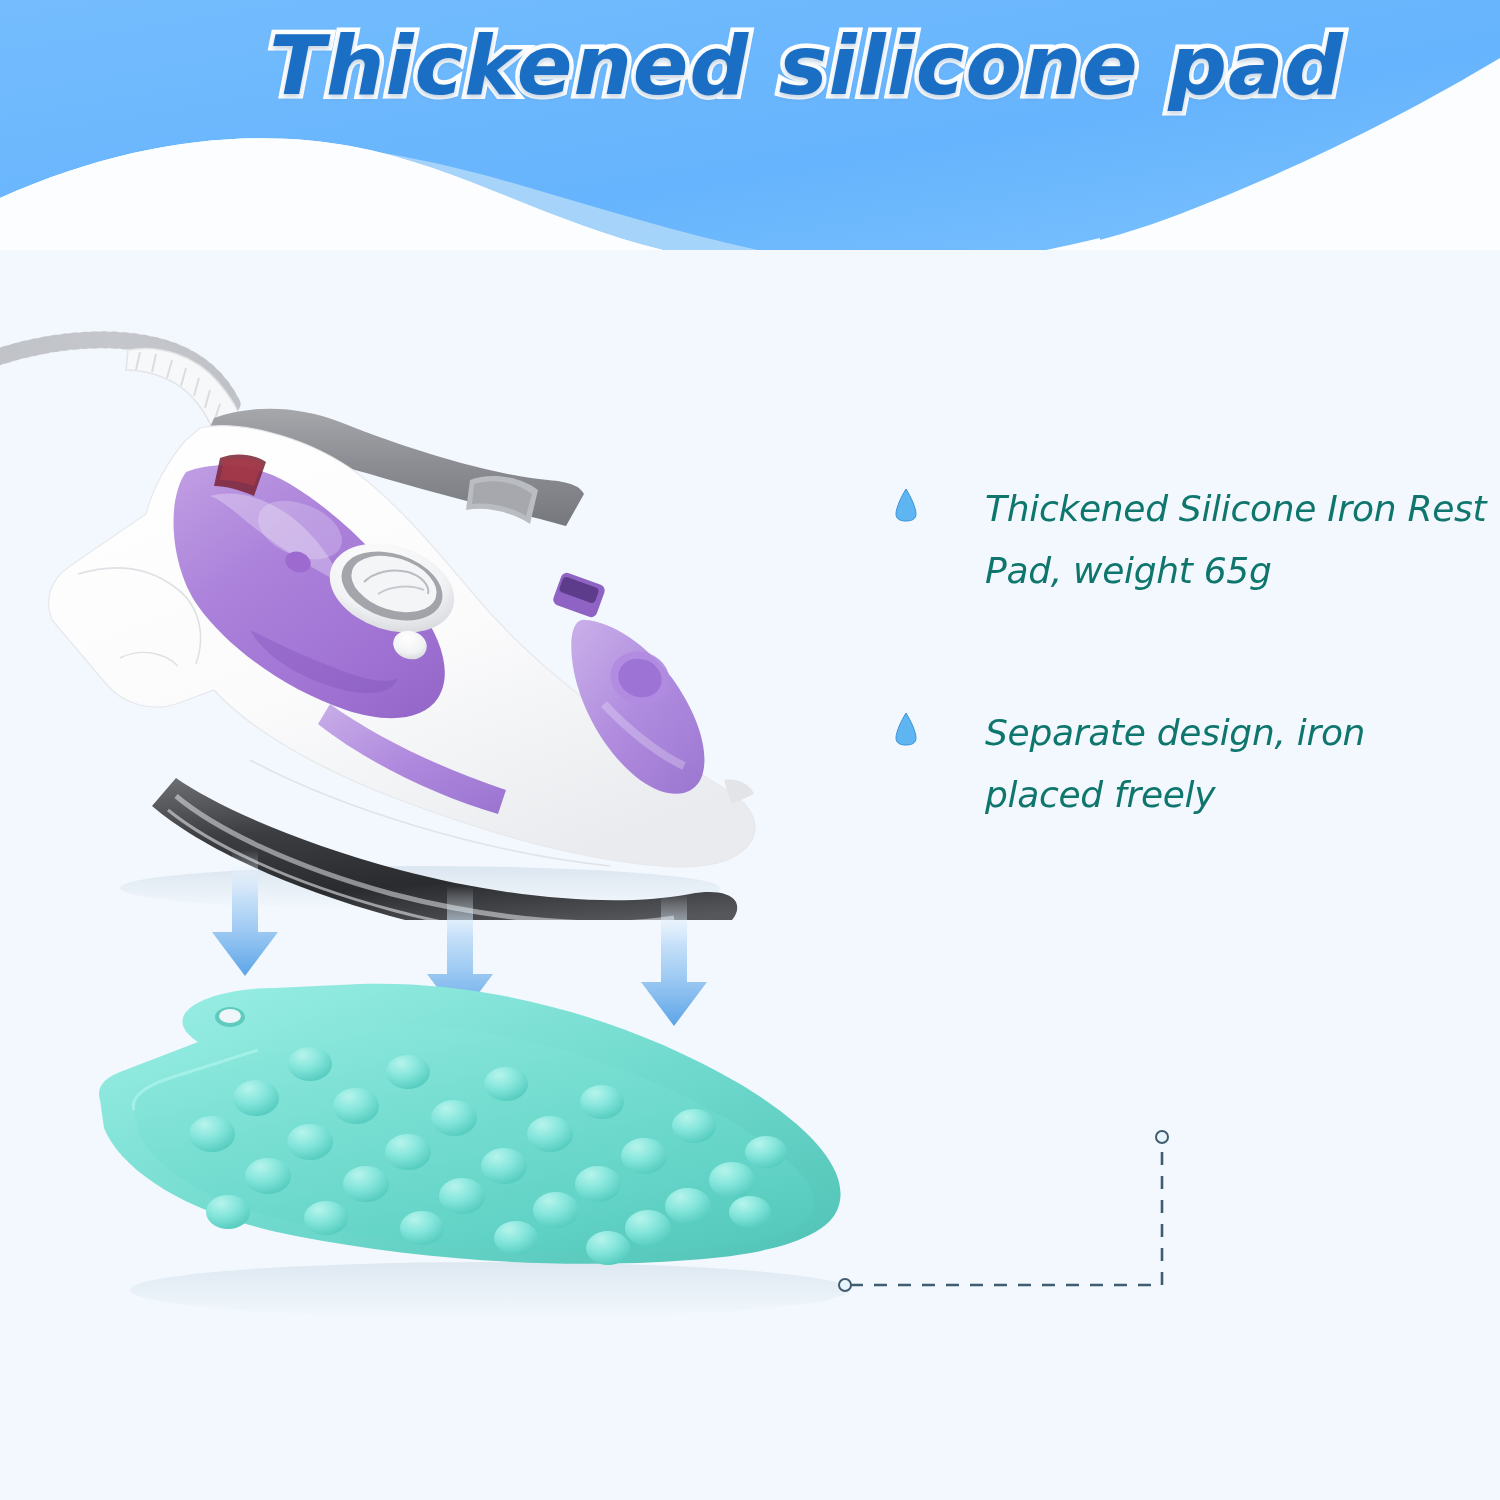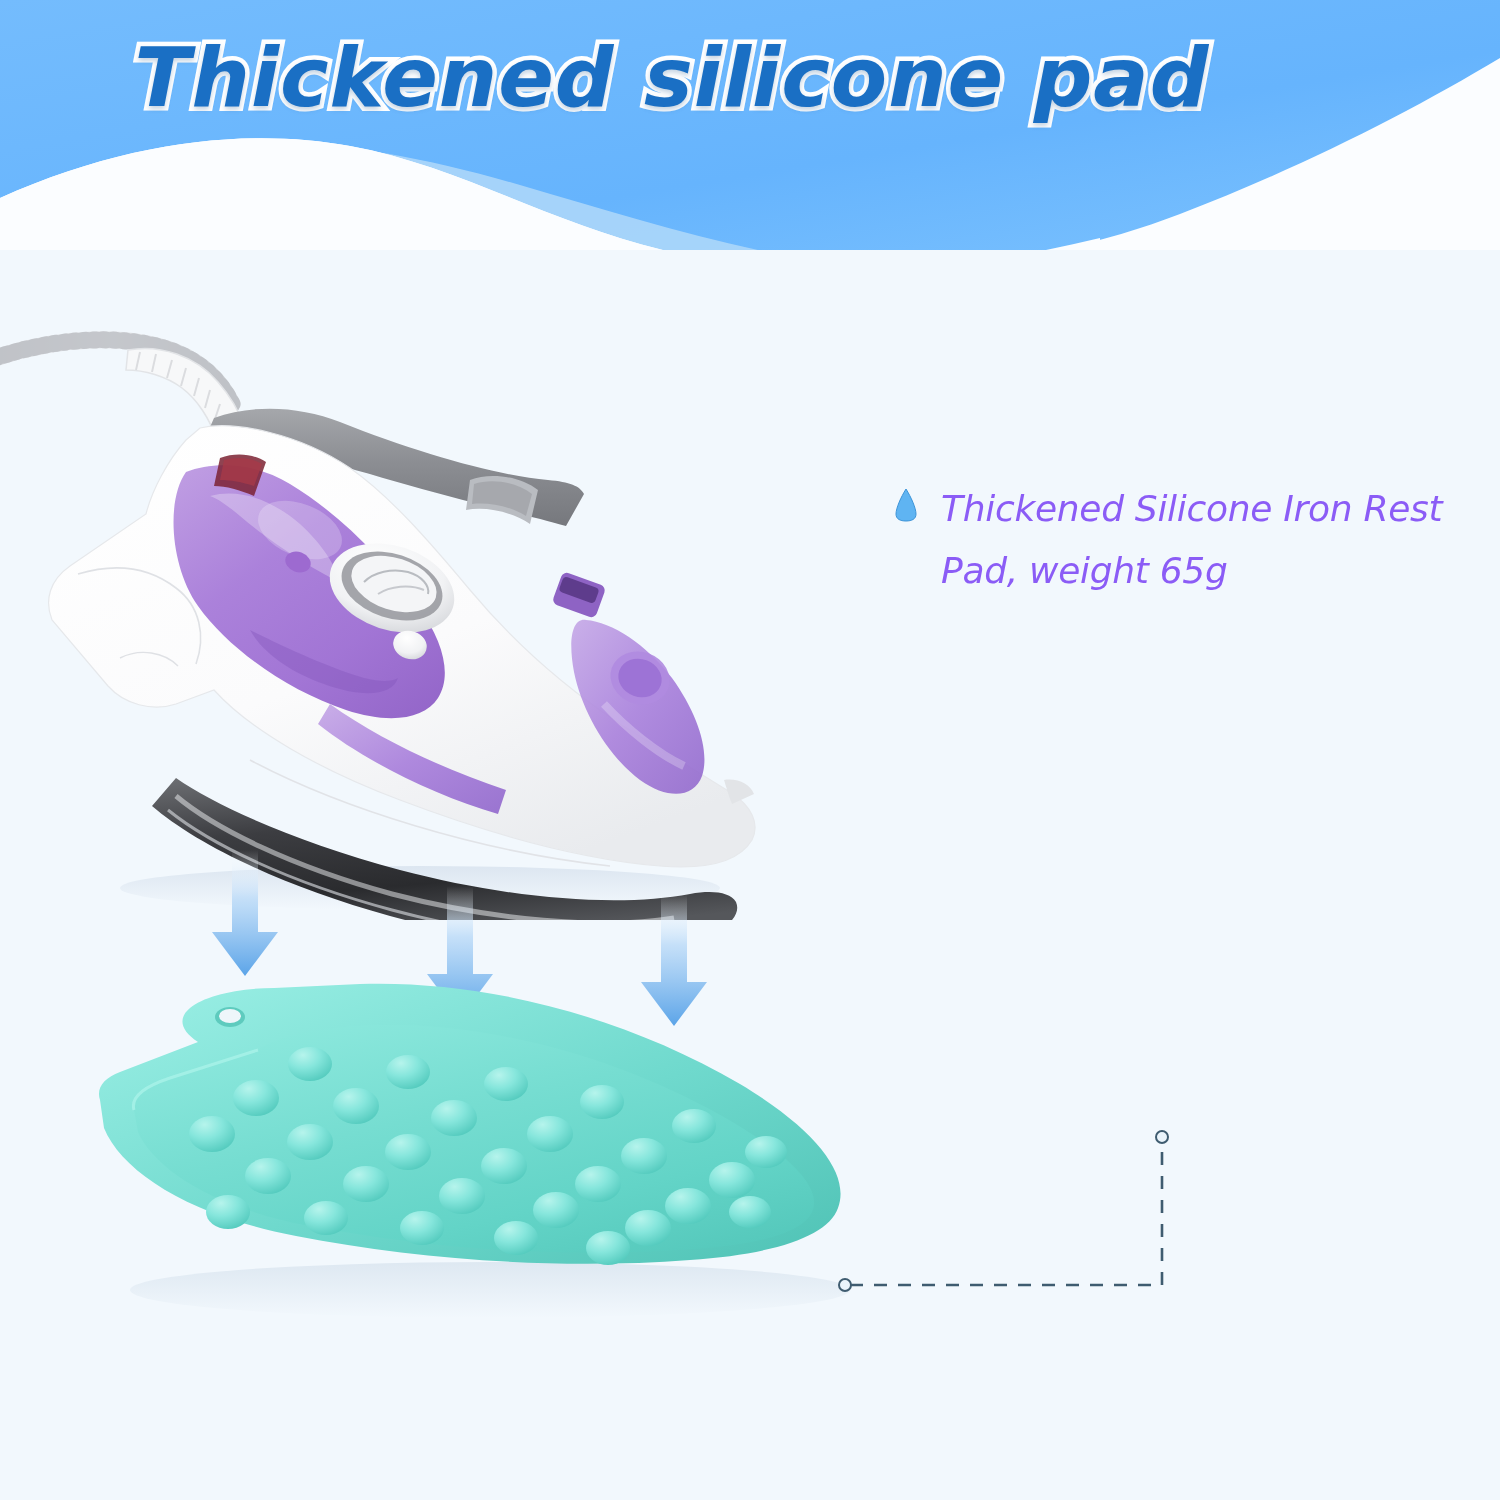--- a/index.html
+++ b/index.html
@@ -9,21 +9,21 @@
     font-family:"Liberation Sans", sans-serif;
     background:#f2f8fd;
     position:relative;
   }
   #stage { position:absolute; inset:0; width:1500px; height:1500px; background:#f2f8fd; }
 
   
   .header { position:absolute; left:0; top:0; width:1500px; height:250px; overflow:hidden; }
   .header svg { position:absolute; left:0; top:0; }
   .title-wrap {
-    position:absolute; left:0; top:30px; width:1344px; text-align:center;
+    position:absolute; left:0; top:18px; width:1344px; text-align:right;
     z-index:5; pointer-events:none;
   }
   .title {
     display:inline-block;
     font-family:"DejaVu Sans", sans-serif;
     font-size:82px;
     font-weight:bold;
     font-style:italic;
     letter-spacing:1px;
     color:#1a6fc4;
@@ -35,22 +35,23 @@
   
   .bullets { position:absolute; left:893px; top:478px; width:600px; }
   .bullet { position:relative; padding-left:48px; margin-bottom:100px; }
   .bullet:last-child { margin-bottom:0; }
   .b-icon { position:absolute; left:2px; top:10px; width:22px; height:34px; }
   .b-text {
     font-family:"DejaVu Sans", sans-serif;
     font-style:italic;
     font-size:36px;
     line-height:1.72;
-    color:#8b5cf6;
+    color:#0f766e;
     letter-spacing:-0.3px;
+    margin-left:44px;
   }
 
   
   .iron { position:absolute; left:0px; top:300px; width:830px; height:620px; }
   
   .arrows { position:absolute; left:180px; top:840px; width:620px; height:240px; }
   
   .pad { position:absolute; left:60px; top:960px; width:840px; height:370px; }
   
   .callout { position:absolute; left:820px; top:1110px; width:420px; height:220px; }
@@ -326,16 +327,22 @@
   <div class="bullets">
 
     <div class="bullet">
       <svg class="b-icon" viewBox="0 0 22 34">
         <path d="M11,1 C 16,9 21,20 21,26 C 21,31 17,33 11,33 C 5,33 1,31 1,26 C 1,20 6,9 11,1 Z" fill="#5fb4f2" stroke="#3d94d8" stroke-width="1"></path>
       </svg>
       <div class="b-text">Thickened Silicone Iron Rest Pad, weight 65g</div>
     </div>
 
 
+    <div class="bullet">
+      <svg class="b-icon" viewBox="0 0 22 34">
+        <path d="M11,1 C 16,9 21,20 21,26 C 21,31 17,33 11,33 C 5,33 1,31 1,26 C 1,20 6,9 11,1 Z" fill="#5fb4f2" stroke="#3d94d8" stroke-width="1"></path>
+      </svg>
+      <div class="b-text">Separate design, iron placed freely</div>
+    </div>
 
   </div>
 
 </div>
 
 </body></html>

